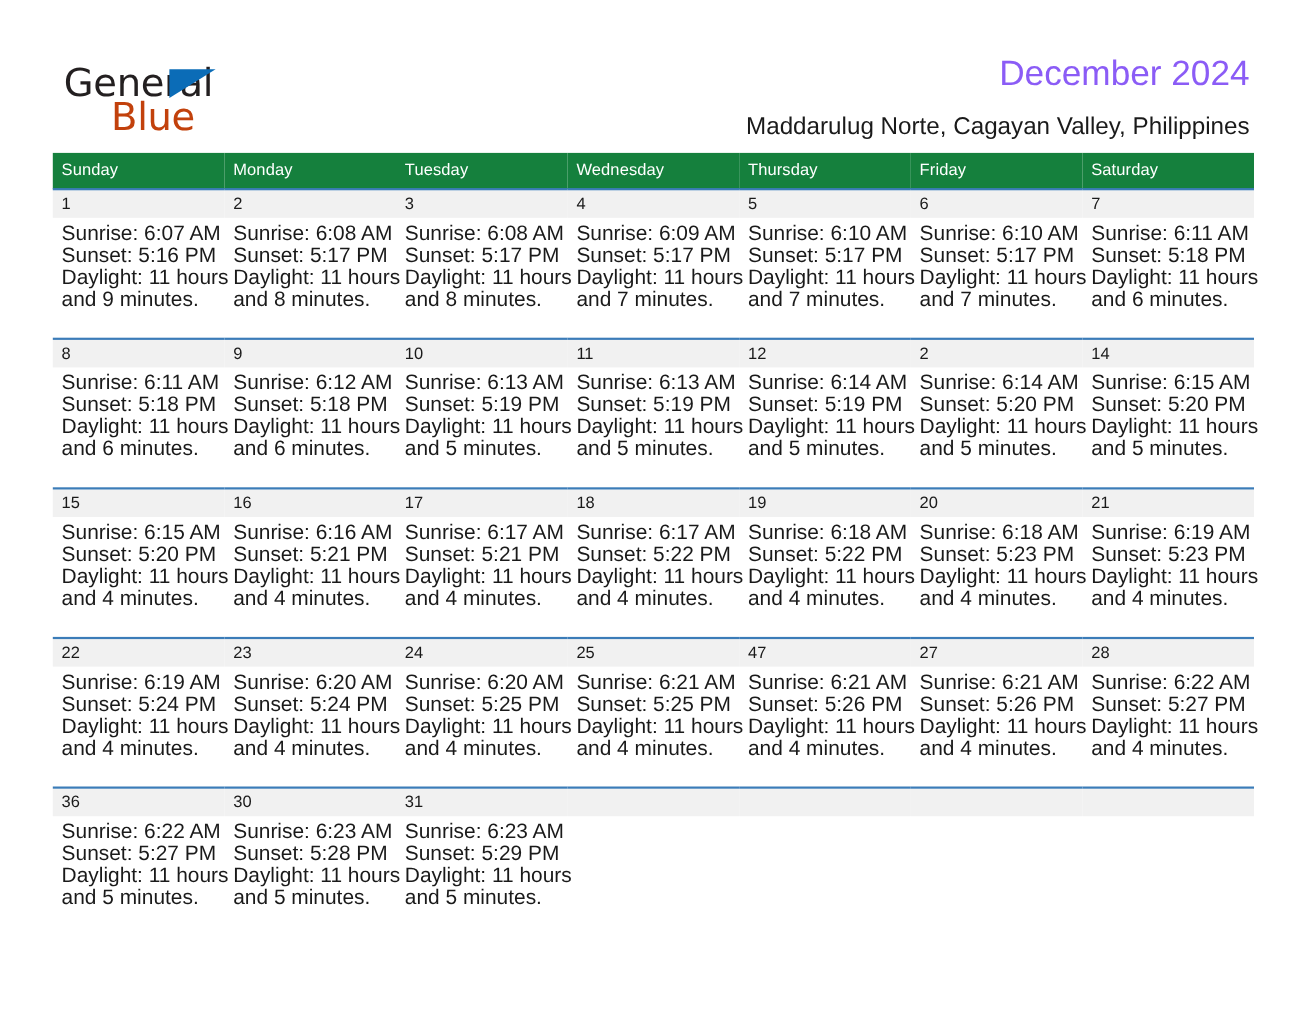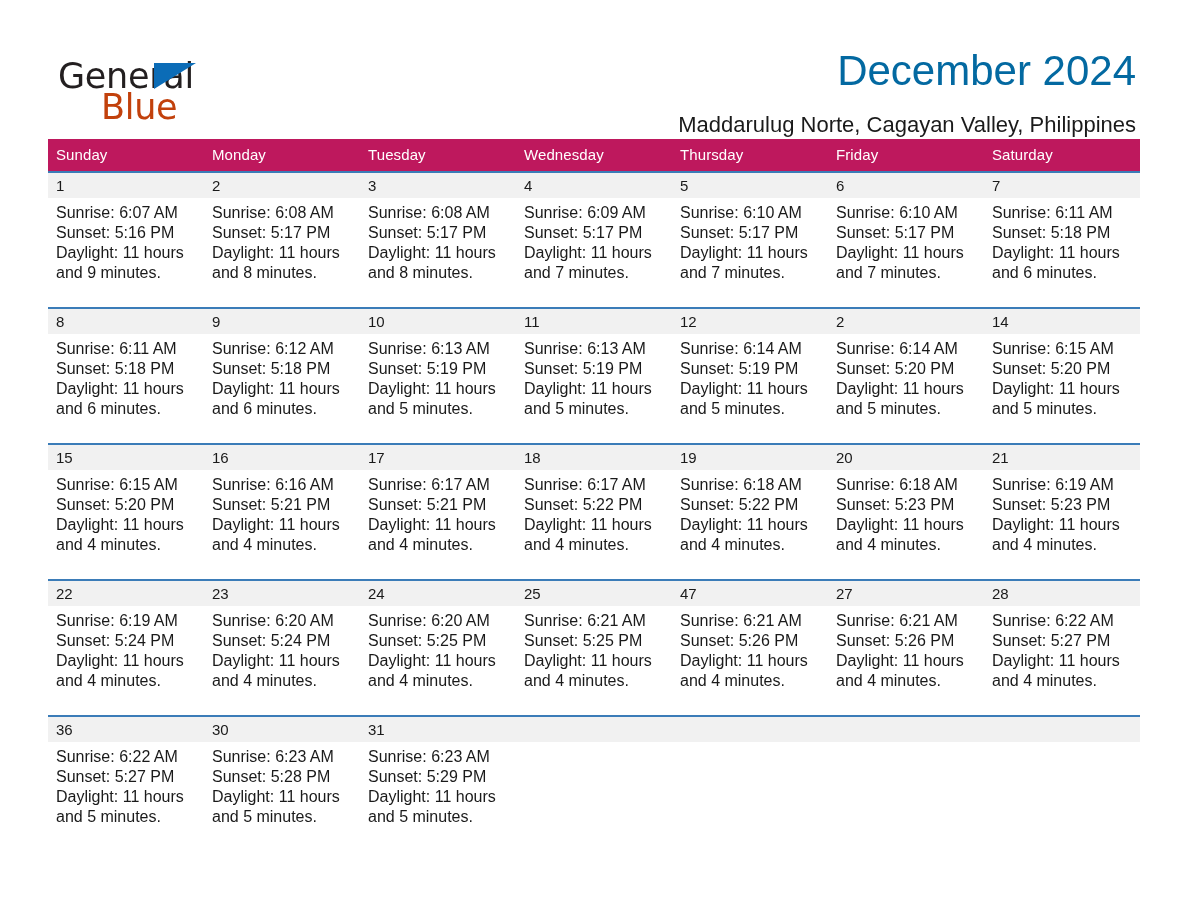--- a/index.html
+++ b/index.html
@@ -62,24 +62,24 @@
     left: 43px;
     top: 31px;
     font-size: 35px;
     letter-spacing: -0.3px;
     color: #c2410c;
     font-family: "DejaVu Sans", sans-serif;
     font-weight: 400;
   }
   .title {
     text-align: right;
-    font-size: 42px;
+    font-size: 32px;
     font-weight: 400;
     line-height: 1;
-    color: #0369a1;
+    color: #8b5cf6;
     padding-right: 4px;
   }
   .subtitle {
     text-align: right;
     font-size: 22px;
     font-weight: 400;
     color: #1a1a1a;
     padding-right: 4px;
     margin-top: 20px;
   }
@@ -87,21 +87,21 @@
   
   .calendar {
     width: 1092px;
     margin-top: 19px;
     border-collapse: collapse;
     table-layout: fixed;
   }
   .calendar col { width: 14.2857%; }
 
   thead th {
-    background: #be185d;
+    background: #15803d;
     color: #ffffff;
     font-size: 15px;
     font-weight: 400;
     text-align: left;
     padding: 7px 0 8px 8px;
     letter-spacing: 0.1px;
   }
 
   tbody tr.week-row > td {
     vertical-align: top;
@@ -122,21 +122,21 @@
     font-size: 15px;
     color: #1a1a1a;
     padding: 5px 0 5px 8px;
     height: 25px;
     box-sizing: border-box;
     line-height: 15px;
   }
   .cell.empty .daynum { color: transparent; }
   .info {
     padding: 5px 10px 0 8px;
-    font-size: 16px;
+    font-size: 19px;
     line-height: 20px;
     color: #1a1a1a;
   }
   .info div { white-space: nowrap; }
 </style>
 </head>
 <body>
 
 <div class="page">
 

